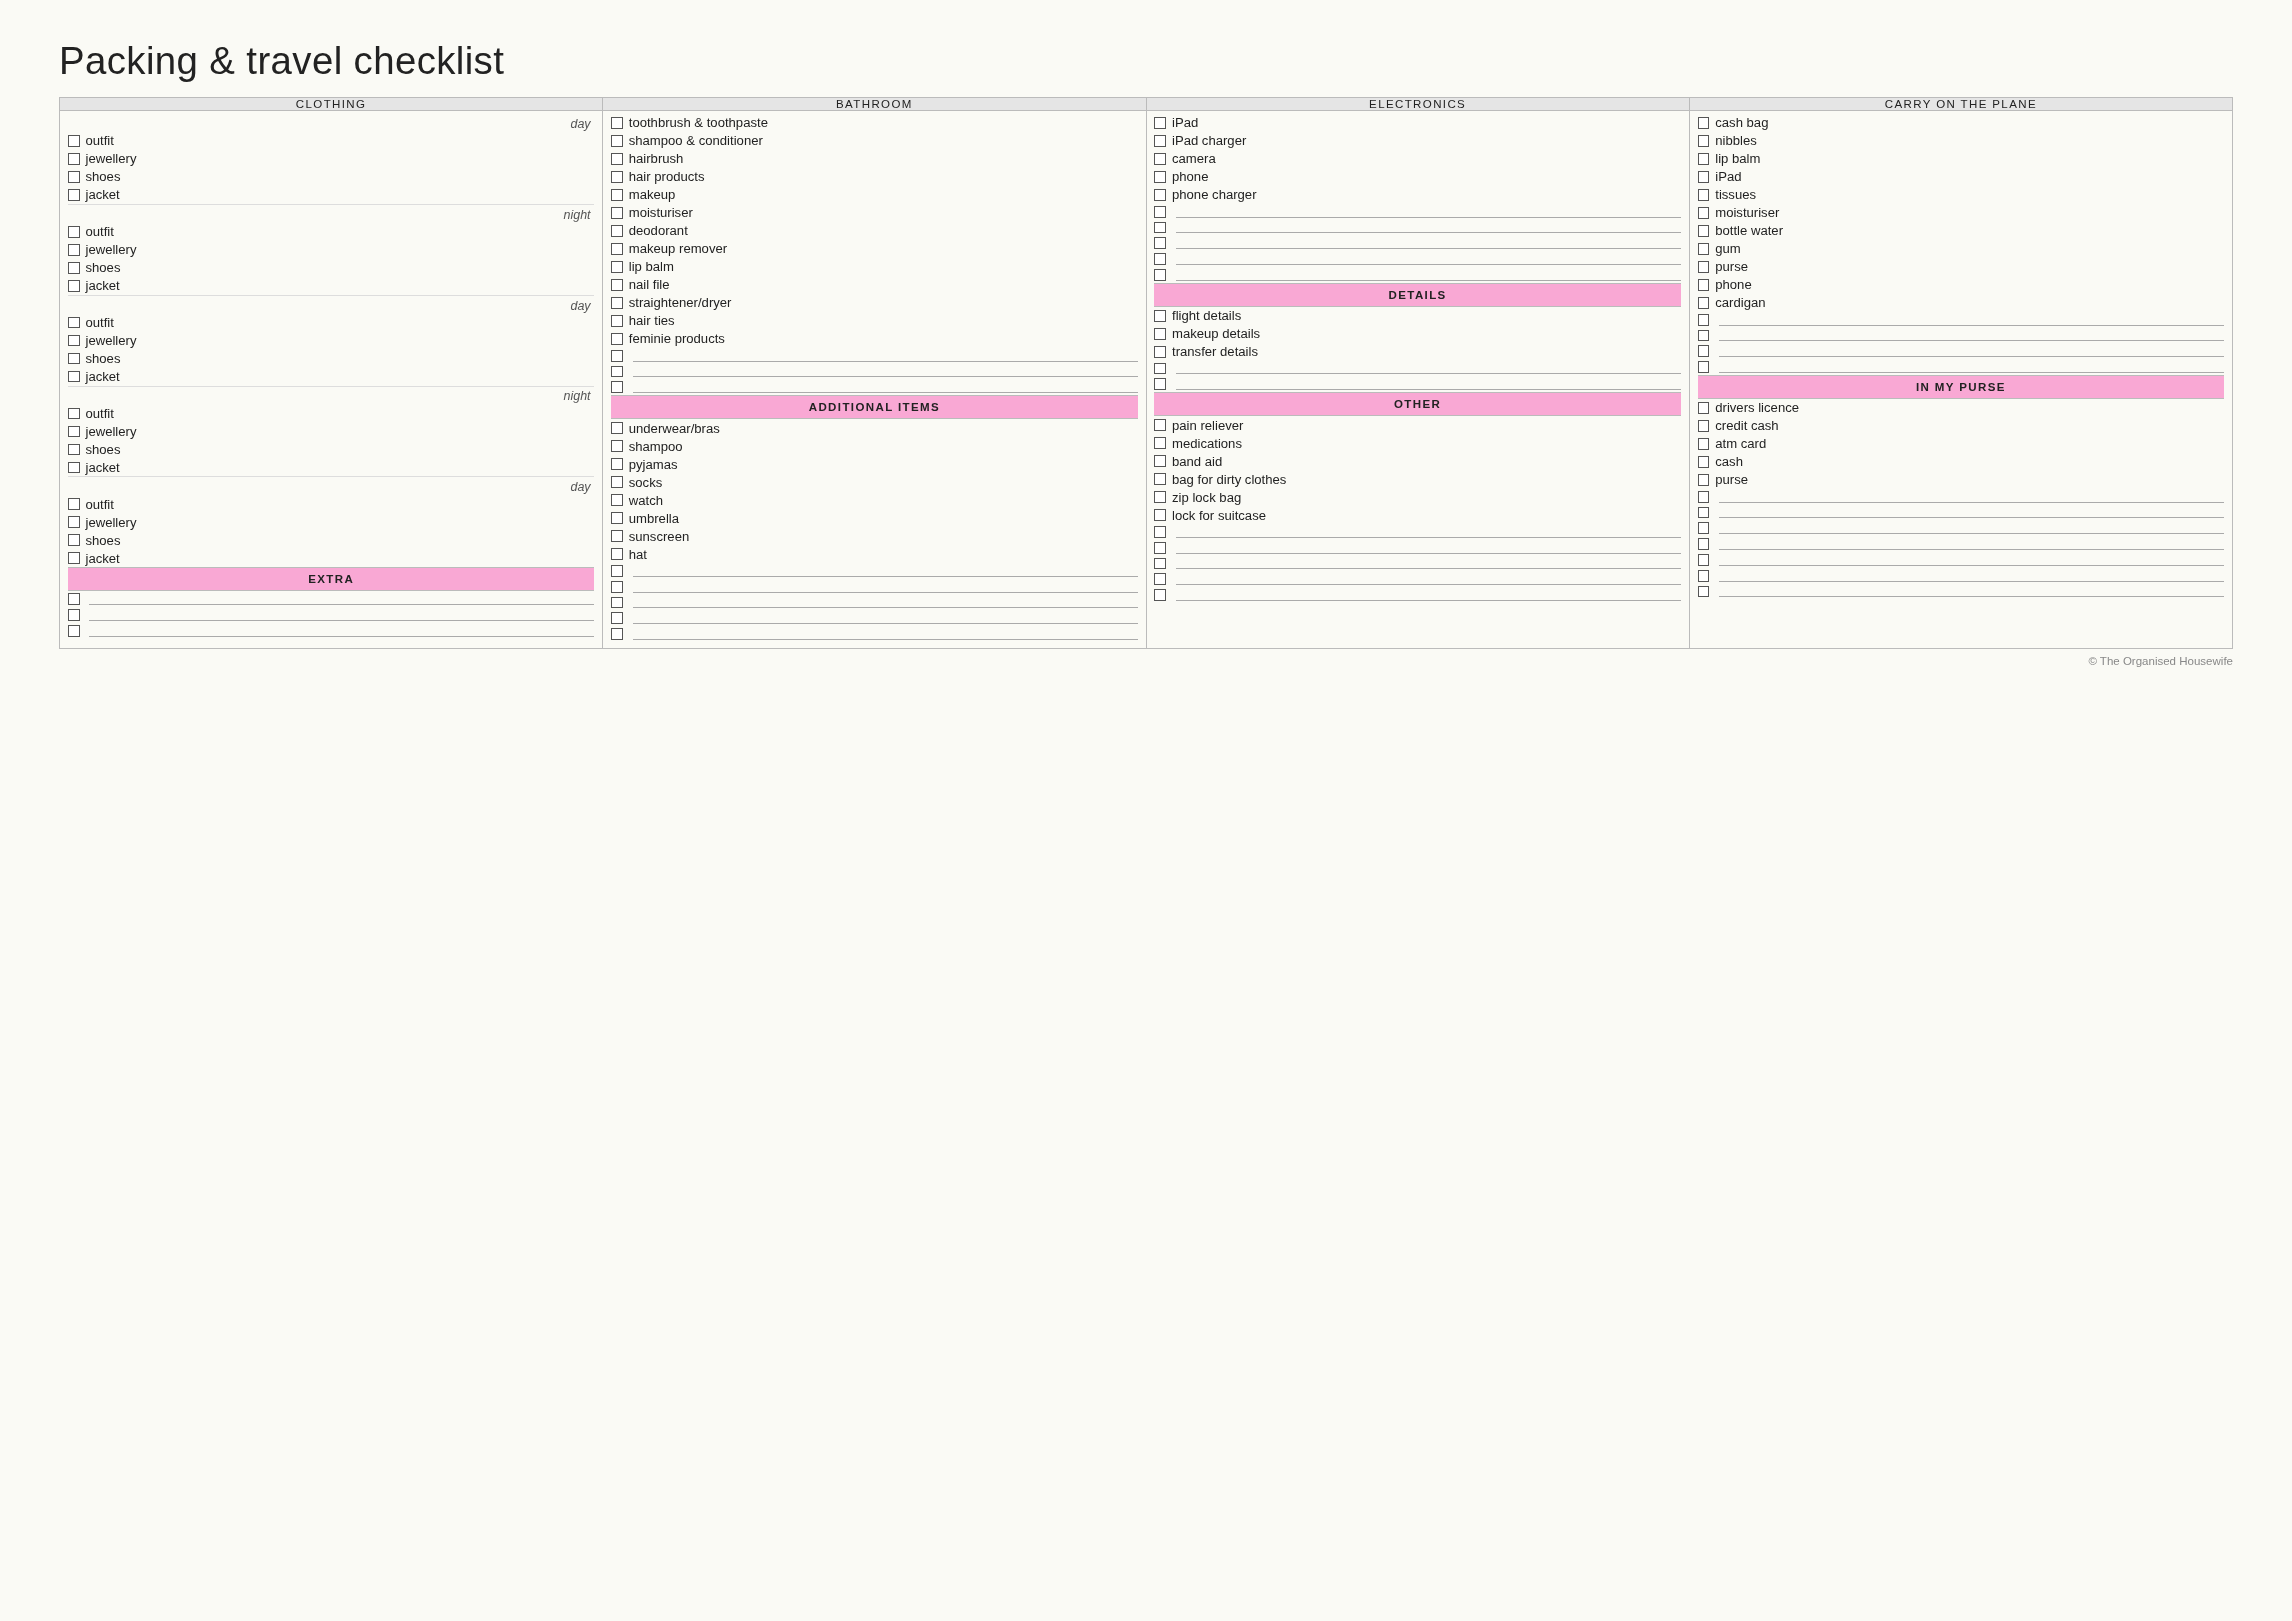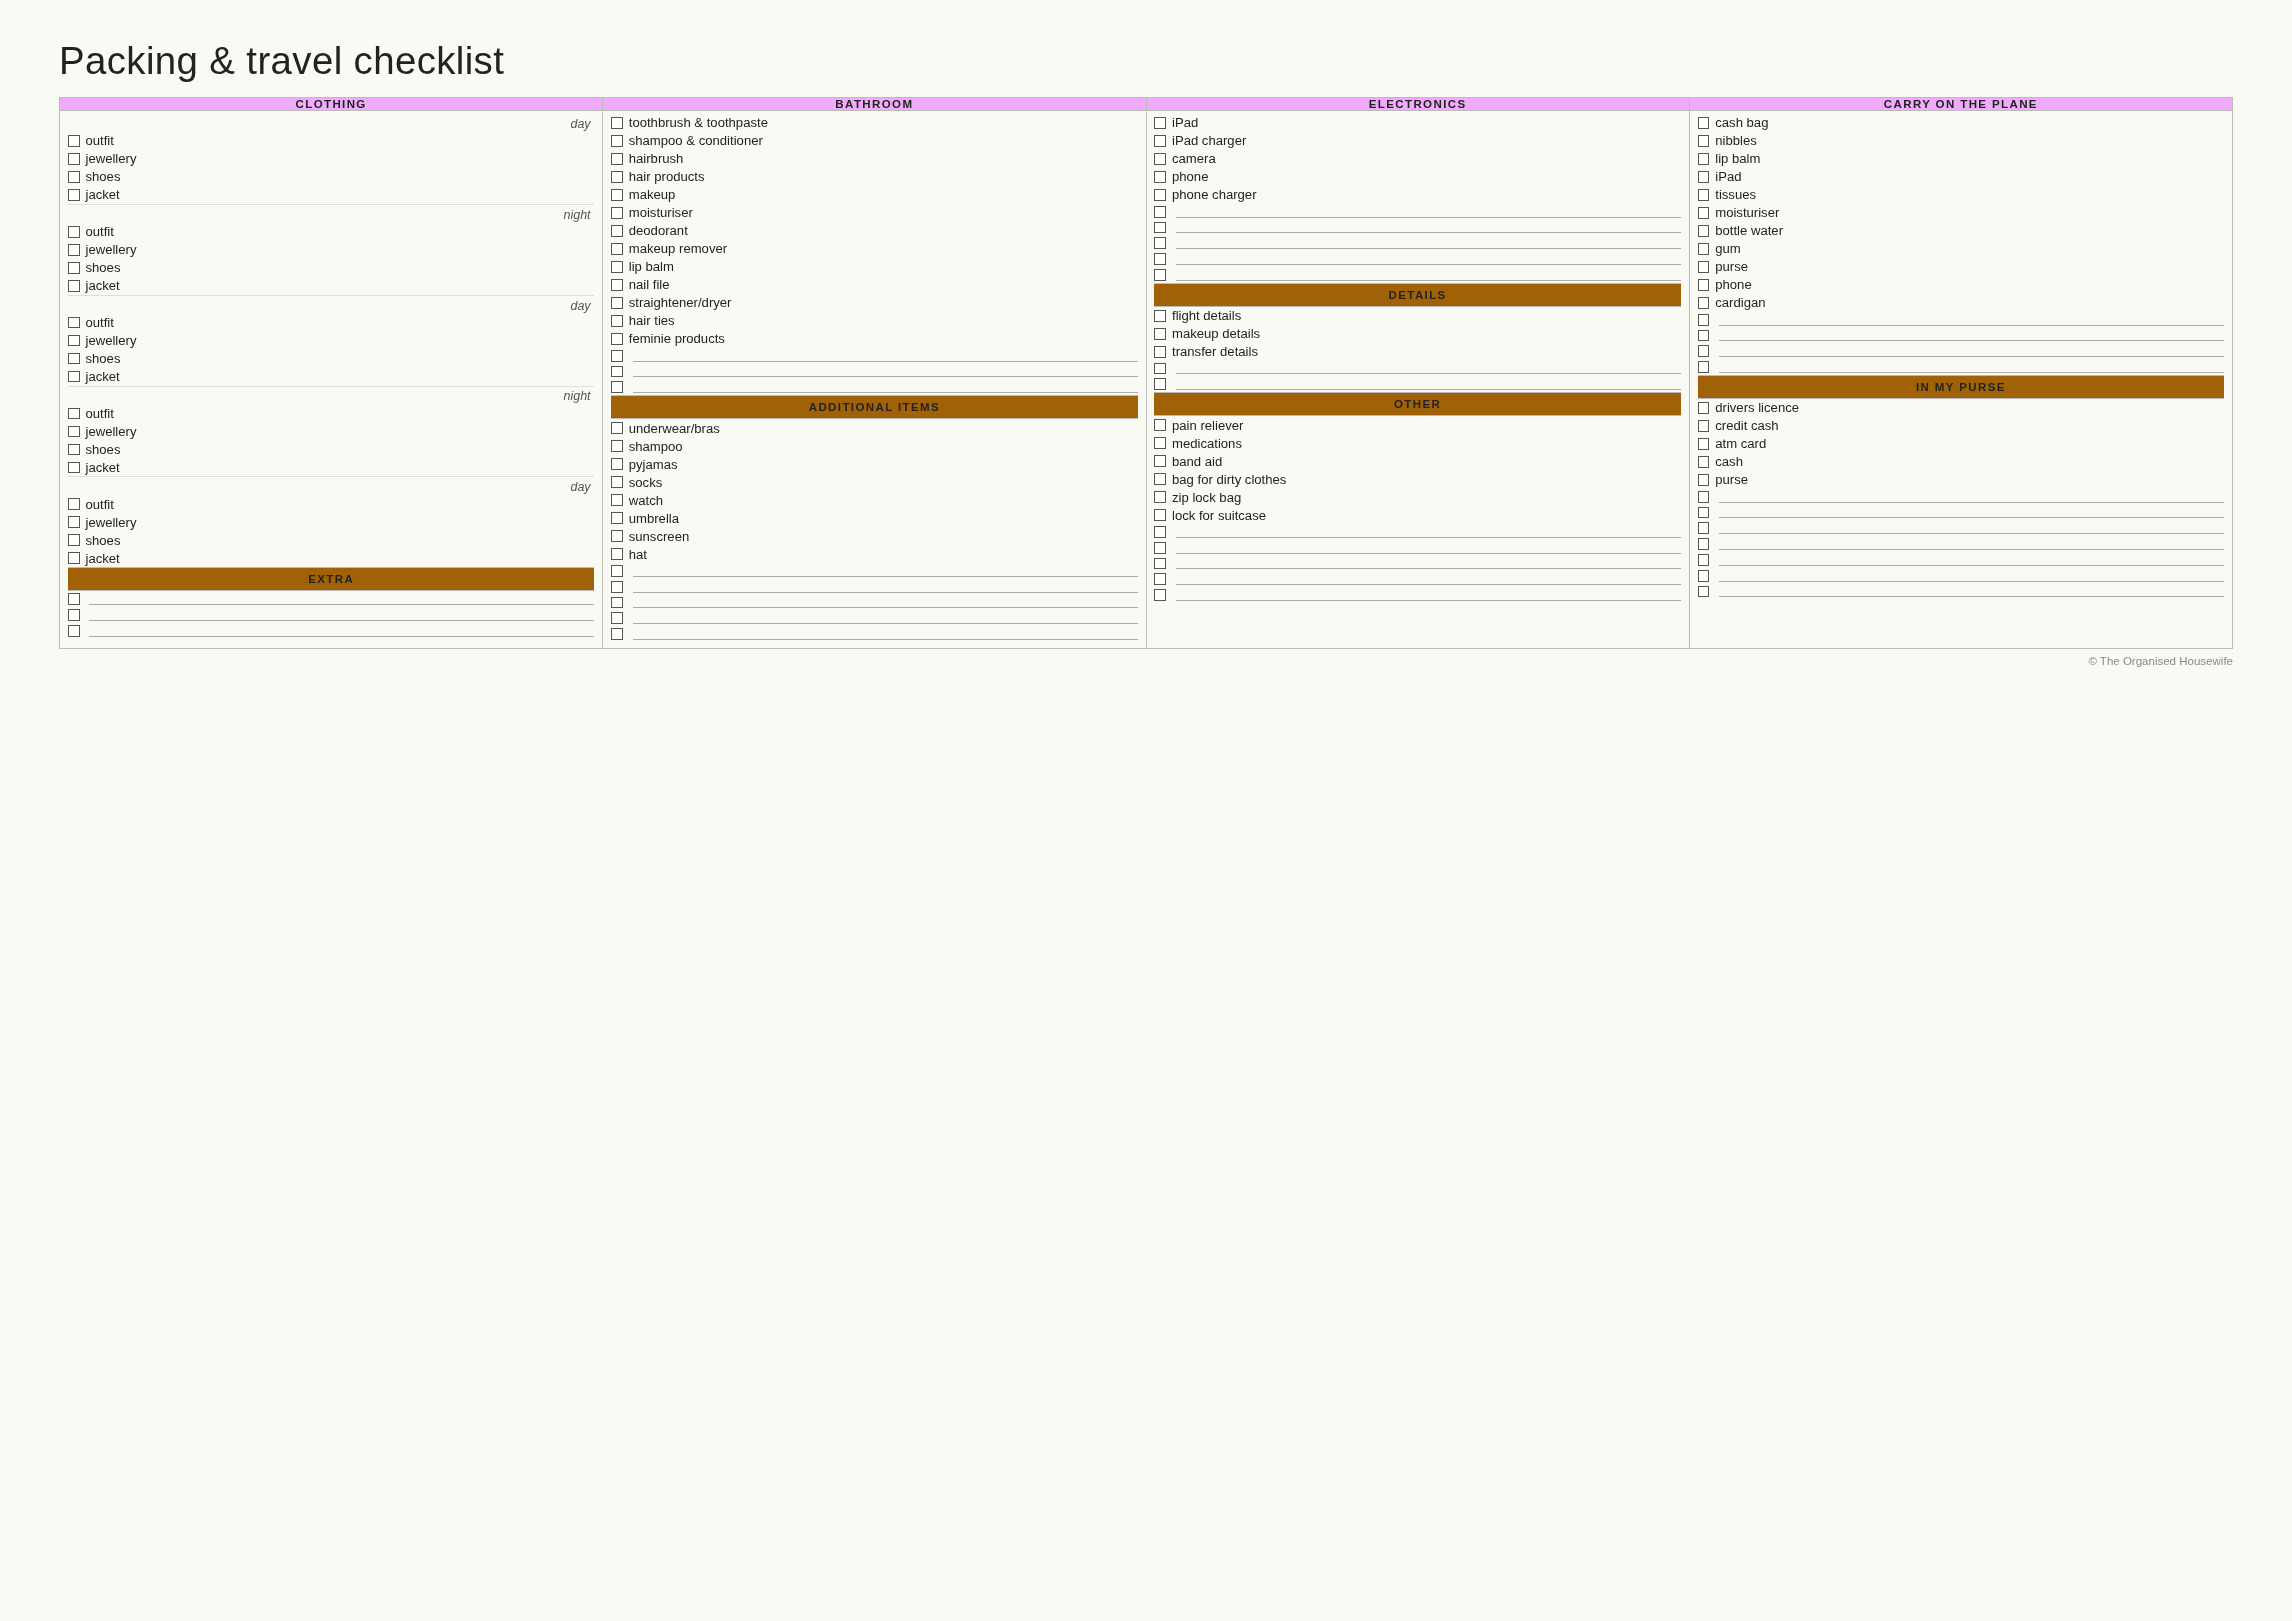--- a/index.html
+++ b/index.html
@@ -21,31 +21,31 @@
       border-collapse: collapse;
       border: 1.5px solid #888;
     }
     .checklist-table td {
       border: 1px solid #bbb;
       vertical-align: top;
       padding: 0;
       width: 25%;
     }
     .col-header {
-      background: #f0abfc;
+      background: #e5e5e5;
       text-align: center;
       font-size: 0.72em;
-      font-weight: bold;
+      font-weight: normal;
       letter-spacing: 0.12em;
       padding: 4.9px 3.9px;
       color: #222;
       border-bottom: 1px solid #bbb;
     }
     .sub-header {
-      background: #a16207;
+      background: #f9a8d4;
       text-align: center;
       font-size: 0.72em;
       font-weight: bold;
       letter-spacing: 0.12em;
       padding: 4.9px 3.9px;
       color: #222;
       border-top: 1px solid #bbb;
       border-bottom: 1px solid #bbb;
     }
     .section-label {

